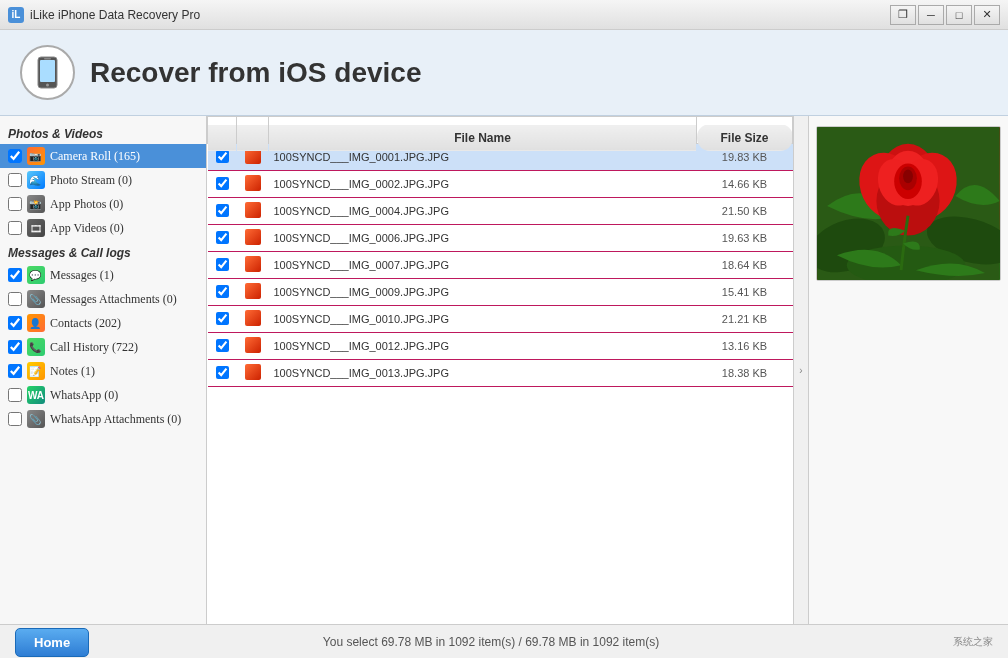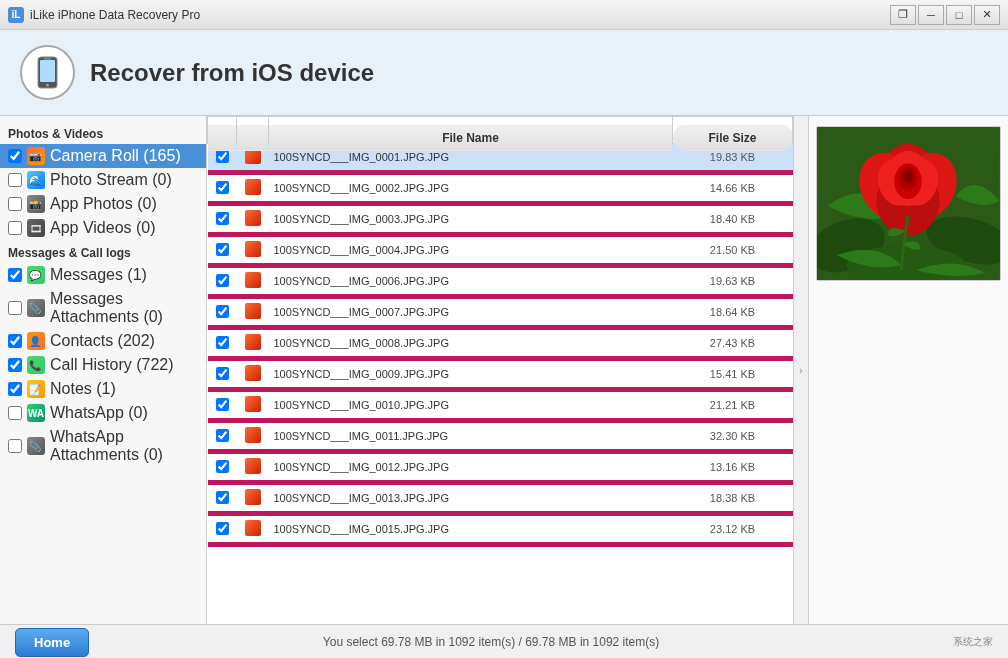--- a/index.html
+++ b/index.html
@@ -24,51 +24,52 @@
     
     .header {
       background: #e8f0f8;
       padding: 15px 20px;
       display: flex;
       align-items: center;
       gap: 15px;
       border-bottom: 1px solid #c0d0e0;
     }
     .header-icon { width: 55px; height: 55px; border: 2px solid #aaa; border-radius: 50%; display: flex; align-items: center; justify-content: center; background: white; }
-    .header-title { font-size: 24px; font-weight: bold; color: #333; }
+    .header-title { font-size: 28px; font-weight: bold; color: #333; }
 
     
     .main { display: flex; height: calc(658px - 30px - 85px - 35px); }
 
     
     .sidebar {
       width: 207px;
       background: #f7f7f7;
       border-right: 1px solid #ccc;
       overflow-y: auto;
       padding: 5px 0;
     }
     .sidebar-section-title {
       font-weight: bold;
       font-size: 12px;
       color: #333;
       padding: 6px 8px 3px 8px;
+      font-style: italic;
     }
     .sidebar-item {
       display: flex;
       align-items: center;
       padding: 3px 8px;
       cursor: pointer;
       gap: 5px;
     }
     .sidebar-item.selected { background: #4a90d9; color: white; }
     .sidebar-item.selected .item-label { color: white; }
     .item-checkbox { width: 14px; height: 14px; flex-shrink: 0; }
     .item-icon { width: 18px; height: 18px; flex-shrink: 0; border-radius: 3px; display: flex; align-items: center; justify-content: center; font-size: 10px; }
-    .item-label { font-size: 16px; color: #333; }
+    .item-label { font-size: 12px; color: #333; font-family: Liberation Serif, serif; }
 
     
     .icon-camera { background: linear-gradient(135deg, #ff6b35, #ff9500); color: white; }
     .icon-photo-stream { background: linear-gradient(135deg, #5ac8fa, #007aff); color: white; }
     .icon-app-photos { background: linear-gradient(135deg, #888, #555); color: white; }
     .icon-app-videos { background: linear-gradient(135deg, #666, #444); color: white; }
     .icon-messages { background: linear-gradient(135deg, #4cd964, #2ecc71); color: white; }
     .icon-msg-attach { background: linear-gradient(135deg, #888, #555); color: white; }
     .icon-contacts { background: linear-gradient(135deg, #ff9500, #ff6b35); color: white; }
     .icon-call { background: linear-gradient(135deg, #4cd964, #2ecc71); color: white; }
@@ -88,21 +89,21 @@
       background: linear-gradient(to bottom, #f0f0f0, #e0e0e0);
       border: 1px solid #ccc;
       padding: 6px 10px;
       text-align: center;
       font-weight: bold;
       font-size: 12px;
       color: #333;
       position: sticky;
       top: 8px;
     }
-    tbody tr { border-bottom: 5px solid #be185d; margin-top: 7px; }
+    tbody tr { border-bottom: 1px solid #be185d; margin-top: 7px; }
     tbody tr.selected-row { background: #cce0f8; }
     tbody td { padding: 4px 8px; font-size: 11px; color: #333; }
     .td-check { width: 25px; text-align: center; }
     .td-icon { width: 22px; text-align: center; }
     .td-name { padding-left: 5px; }
     .td-size { text-align: center; color: #555; }
 
     
     .file-icon { width: 16px; height: 16px; background: linear-gradient(135deg, #ff6b35, #cc2200); border-radius: 2px; display: inline-block; }
 
@@ -272,21 +273,21 @@
 
   <div class="content">
     <div class="table-container">
       <div class="file-table-wrap">
         <table>
           <thead>
             <tr>
               <th style="width:25px;"></th>
               <th style="width:22px;"></th>
               <th>File Name</th>
-              <th style="width:120px;border-radius:13px;">File Size</th>
+              <th style="width:96px;border-radius:13px;">File Size</th>
             </tr>
           </thead>
           <tbody id="file-table-body">
           <tr class="selected-row">
       <td class="td-check">
         <input type="checkbox" checked="" style="width: 13px; height: 13px;">
       </td>
       <td class="td-icon">
         <span class="file-icon"></span>
       </td>
@@ -303,30 +304,20 @@
       <td class="td-name">100SYNCD___IMG_0002.JPG.JPG</td>
       <td class="td-size">14.66 KB</td>
     </tr>
               <tr>
       <td class="td-check">
         <input type="checkbox" checked="" style="width: 13px; height: 13px;">
       </td>
       <td class="td-icon">
         <span class="file-icon"></span>
       </td>
-      <td class="td-name">100SYNCD___IMG_0003.JPG.JPG</td>
-      <td class="td-size">18.40 KB</td>
-    </tr>
-              <tr>
-      <td class="td-check">
-        <input type="checkbox" checked="" style="width: 13px; height: 13px;">
-      </td>
-      <td class="td-icon">
-        <span class="file-icon"></span>
-      </td>
       <td class="td-name">100SYNCD___IMG_0004.JPG.JPG</td>
       <td class="td-size">21.50 KB</td>
     </tr>
               <tr>
       <td class="td-check">
         <input type="checkbox" checked="" style="width: 13px; height: 13px;">
       </td>
       <td class="td-icon">
         <span class="file-icon"></span>
       </td>
@@ -343,82 +334,52 @@
       <td class="td-name">100SYNCD___IMG_0007.JPG.JPG</td>
       <td class="td-size">18.64 KB</td>
     </tr>
               <tr>
       <td class="td-check">
         <input type="checkbox" checked="" style="width: 13px; height: 13px;">
       </td>
       <td class="td-icon">
         <span class="file-icon"></span>
       </td>
-      <td class="td-name">100SYNCD___IMG_0008.JPG.JPG</td>
-      <td class="td-size">27.43 KB</td>
-    </tr>
-              <tr>
-      <td class="td-check">
-        <input type="checkbox" checked="" style="width: 13px; height: 13px;">
-      </td>
-      <td class="td-icon">
-        <span class="file-icon"></span>
-      </td>
       <td class="td-name">100SYNCD___IMG_0009.JPG.JPG</td>
       <td class="td-size">15.41 KB</td>
     </tr>
               <tr>
       <td class="td-check">
         <input type="checkbox" checked="" style="width: 13px; height: 13px;">
       </td>
       <td class="td-icon">
         <span class="file-icon"></span>
       </td>
       <td class="td-name">100SYNCD___IMG_0010.JPG.JPG</td>
       <td class="td-size">21.21 KB</td>
     </tr>
               <tr>
       <td class="td-check">
         <input type="checkbox" checked="" style="width: 13px; height: 13px;">
       </td>
       <td class="td-icon">
         <span class="file-icon"></span>
       </td>
-      <td class="td-name">100SYNCD___IMG_0011.JPG.JPG</td>
-      <td class="td-size">32.30 KB</td>
-    </tr>
-              <tr>
-      <td class="td-check">
-        <input type="checkbox" checked="" style="width: 13px; height: 13px;">
-      </td>
-      <td class="td-icon">
-        <span class="file-icon"></span>
-      </td>
       <td class="td-name">100SYNCD___IMG_0012.JPG.JPG</td>
       <td class="td-size">13.16 KB</td>
     </tr>
               <tr>
       <td class="td-check">
         <input type="checkbox" checked="" style="width: 13px; height: 13px;">
       </td>
       <td class="td-icon">
         <span class="file-icon"></span>
       </td>
       <td class="td-name">100SYNCD___IMG_0013.JPG.JPG</td>
       <td class="td-size">18.38 KB</td>
-    </tr>
-              <tr>
-      <td class="td-check">
-        <input type="checkbox" checked="" style="width: 13px; height: 13px;">
-      </td>
-      <td class="td-icon">
-        <span class="file-icon"></span>
-      </td>
-      <td class="td-name">100SYNCD___IMG_0015.JPG.JPG</td>
-      <td class="td-size">23.12 KB</td>
     </tr>
             </tbody>
         </table>
       </div>
 
       <div class="scroll-indicator">›</div>
 
       <div class="preview-panel">
         <div class="preview-image">
           <svg viewBox="0 0 185 155" xmlns="http://www.w3.org/2000/svg">

